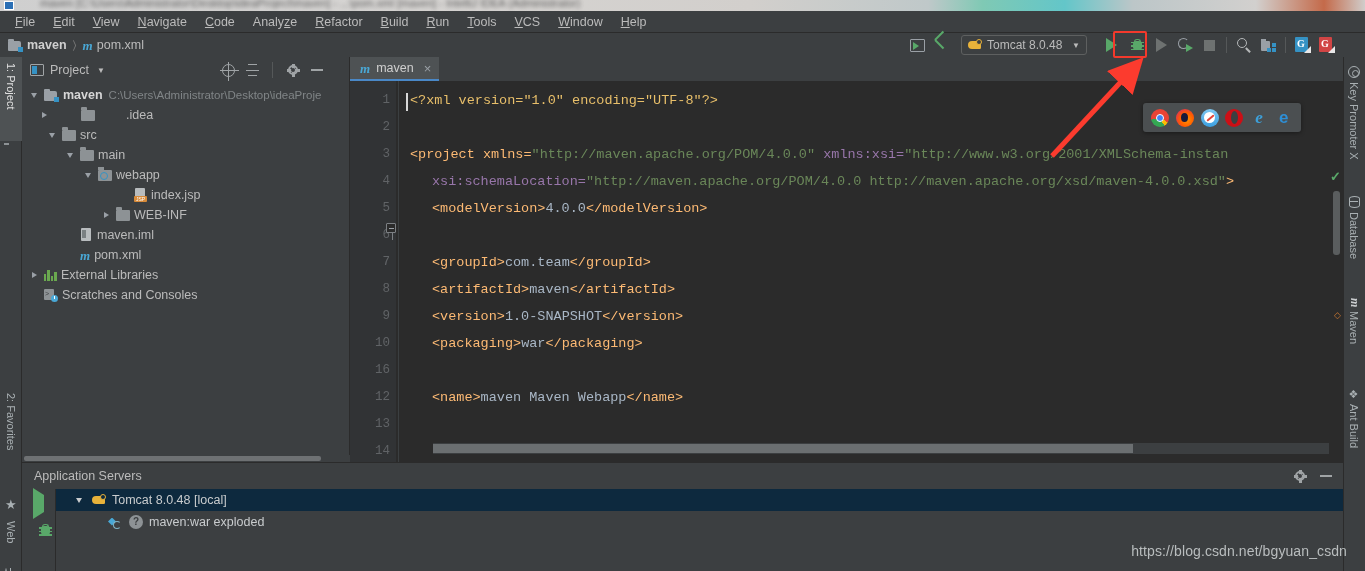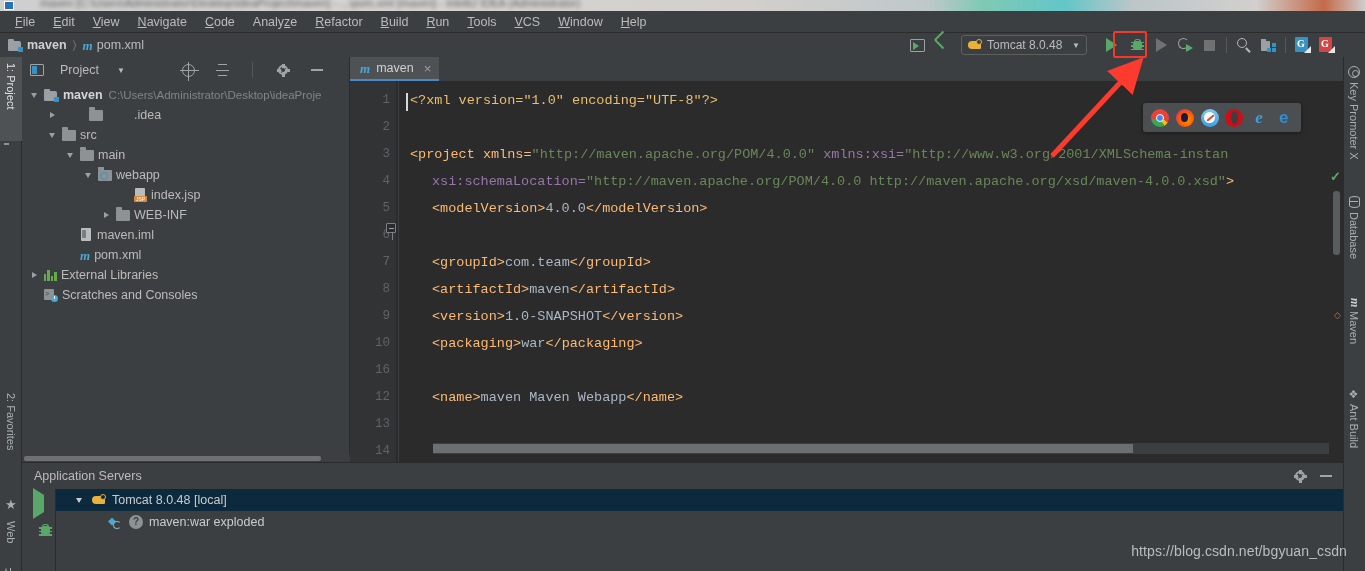--- a/index.html
+++ b/index.html
@@ -149,21 +149,21 @@
   .star-mini{color:#a9b0b3;font-size:13px;line-height:1;}
   .globe-mini{width:12px;height:12px;border:1.5px solid #a9b0b3;border-radius:50%;position:relative;}
   .globe-mini:after{content:'';position:absolute;left:4.2px;top:-1.5px;width:1.3px;height:12px;background:#a9b0b3;}
 
   
   .proj-panel {
     position:absolute; left:22px; top:57px; width:328px; height:405px;
     background:#3c3f41; border-right:1px solid #2b2b2b;
   }
   .proj-header {
-    height:26px; display:flex; align-items:center; padding:0 23px 0 8px; gap:16px;
+    height:26px; display:flex; align-items:center; padding:0 23px 0 8px; gap:6px;
   }
   .proj-header .title { font-size:12.5px; color:#bbbbbb; }
   .proj-header .caret { font-size:8px; color:#bbb; margin-left:2px;}
   .proj-header .spacer { flex:1; }
   .ph-ico { width:18px;height:18px;display:flex;align-items:center;justify-content:center;}
   .panel-ico{width:14px;height:12px;border:1.5px solid #a0a4a6;border-radius:1px;position:relative;background:#3c3f41;}
   .panel-ico:after{content:'';position:absolute;left:1px;top:1px;width:5px;height:8px;background:#3592c4;}
   .target-ico{width:13px;height:13px;border:1.5px solid #a0a4a6;border-radius:50%;position:relative;}
   .target-ico .h{position:absolute;left:-3px;top:5px;width:19px;height:1.4px;background:#a0a4a6;}
   .target-ico .v{position:absolute;top:-3px;left:5px;height:19px;width:1.4px;background:#a0a4a6;}
@@ -516,21 +516,21 @@
           </span>
         <span class="ico-module" style="margin-left:4px;">
           <span class="f2"></span>
             <span class="f1"></span>
             <span class="dot"></span>
           </span>
         <span class="lbl">maven</span>
         <span class="sub">C:\Users\Administrator\Desktop\ideaProje</span>
       </div>
 
-      <div class="tnode" style="padding-left:24px;gap:27px;">
+      <div class="tnode" style="padding-left:16px;gap:27px;">
         <span class="tw">
             <span class="tri-r"></span>
           </span>
         <span class="ic-folder" style="margin-left:4px;"></span>
         <span class="lbl">.idea</span>
       </div>
 
       <div class="tnode" style="padding-left:24px;">
         <span class="tw">
             <span class="tri-d"></span>

